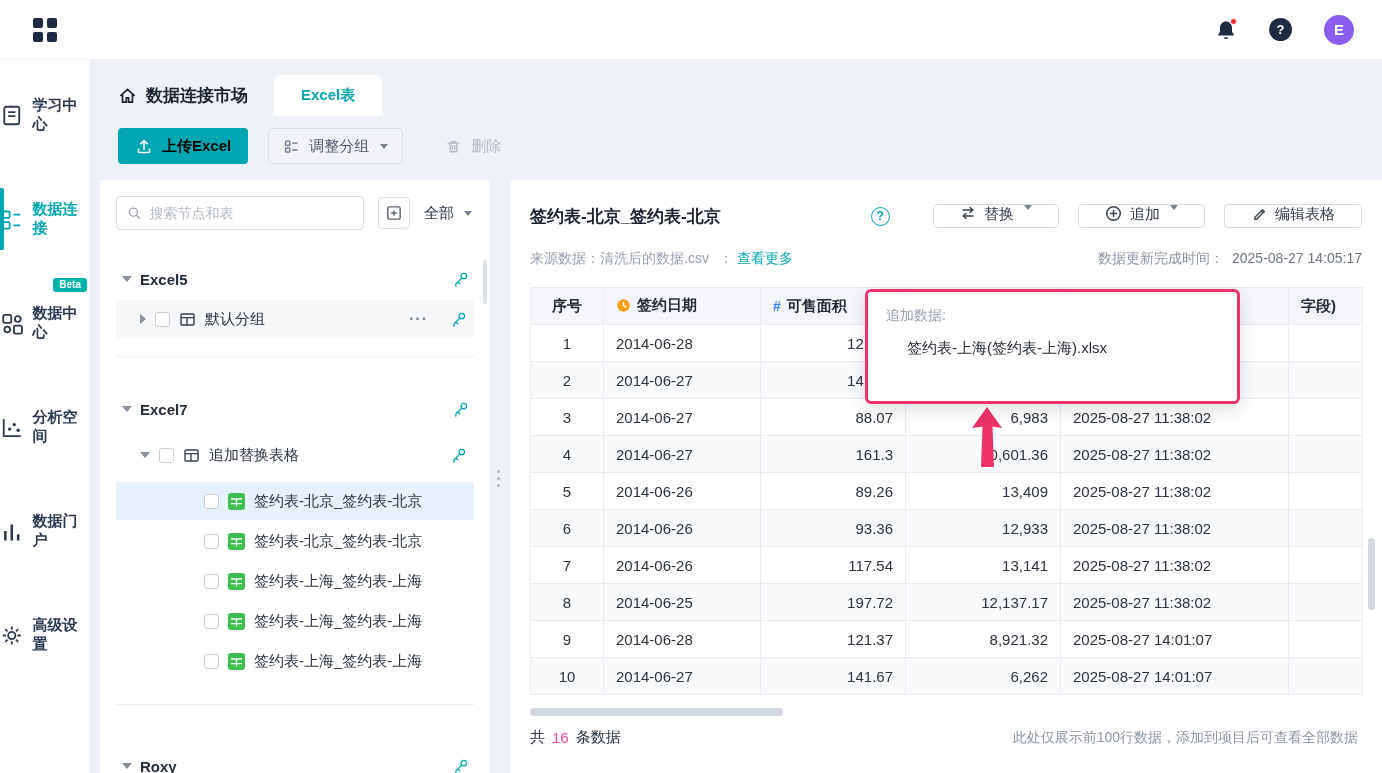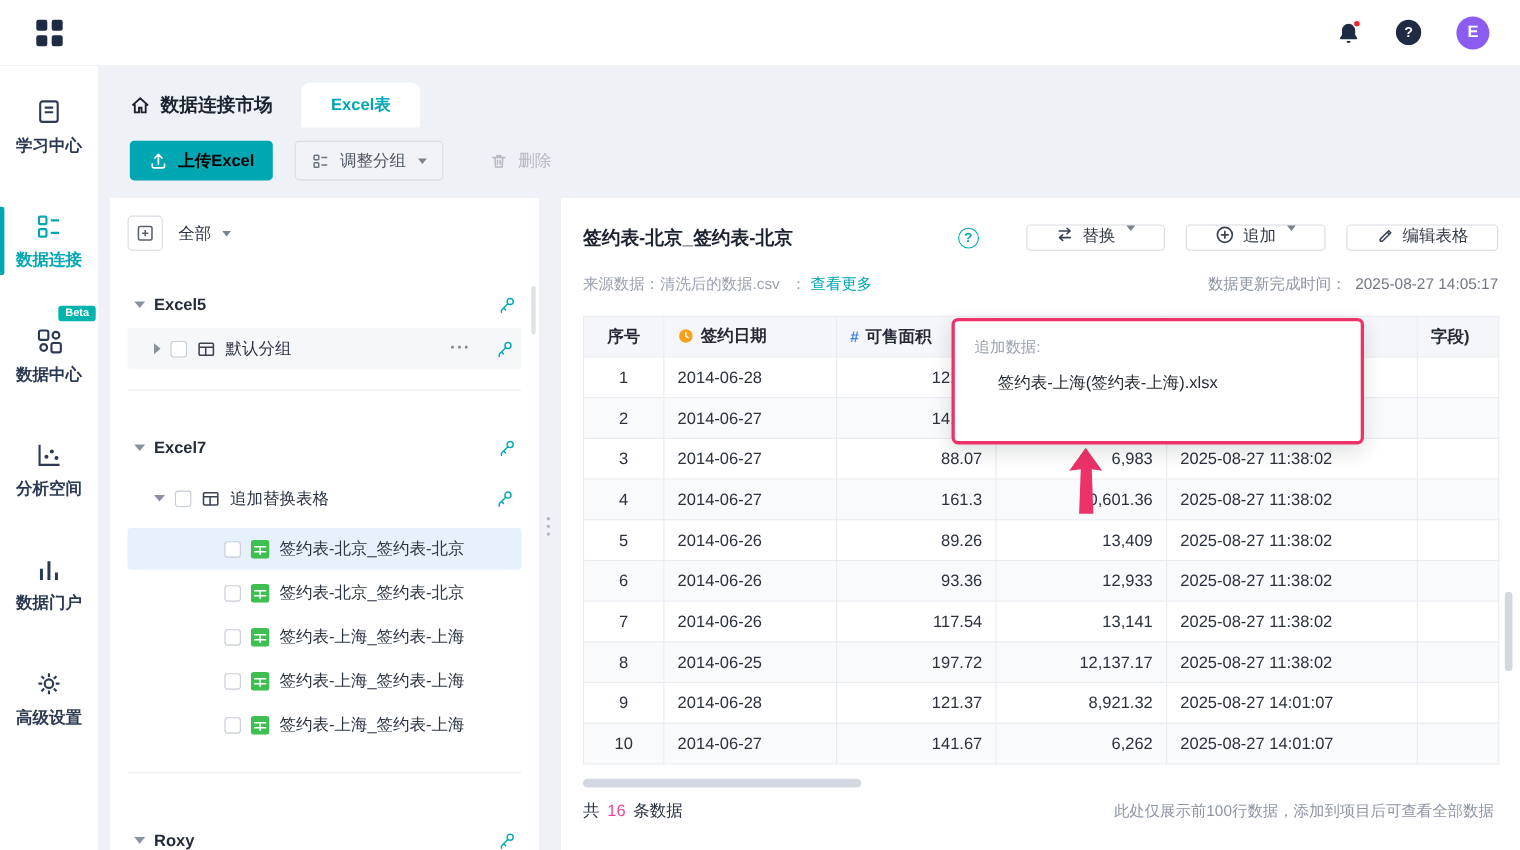--- a/index.html
+++ b/index.html
@@ -11,21 +11,21 @@
   .topbar{height:60px;flex:none;display:flex;align-items:center;background:#fff;border-bottom:1px solid #f0f2f5;padding:0 28px 0 32px}
   .topbar-right{margin-left:auto;display:flex;align-items:center;gap:32px}
   .bell-wrap{position:relative;cursor:pointer}
   .bell-dot{position:absolute;top:-1px;right:0;width:7px;height:7px;border-radius:50%;background:#f5222d;border:1px solid #fff}
   .help-round{width:23px;height:23px;border-radius:50%;background:#1f2b43;color:#fff;font-size:13px;font-weight:700;display:flex;align-items:center;justify-content:center;cursor:pointer}
   .avatar{width:30px;height:30px;border-radius:50%;background:#8a5cf0;color:#fff;font-size:15px;font-weight:700;display:flex;align-items:center;justify-content:center;cursor:pointer}
 
   
   .body-row{flex:1;display:flex;min-height:0}
   .side{width:90px;flex:none;background:#fff;border-right:1px solid #f0f2f5;padding-top:8px}
-  .side-item{position:relative;height:94px;margin-bottom:10px;display:flex;flex-direction:column;align-items:center;justify-content:center;gap:9px;color:#2b3a52;cursor:pointer}
+  .side-item{position:relative;height:94px;margin-bottom:10px;display:flex;flex-direction:row;align-items:center;justify-content:center;gap:9px;color:#2b3a52;cursor:pointer}
   .side-item svg{width:25px;height:25px}
   .side-item .lbl{font-size:15px;font-weight:600}
   .side-item.active{color:#00a7b3}
   .side-item.active::before{content:"";position:absolute;left:0;top:16px;bottom:16px;width:4px;background:#00a7b3;border-radius:0 2px 2px 0}
   .beta{position:absolute;top:2px;right:2px;background:#00b3ad;color:#fff;font-size:10px;font-weight:700;padding:2px 6px;border-radius:3px;line-height:1}
 
   .main{flex:1;background:#eef1f5;padding:15px 0 0 10px;display:flex;flex-direction:column;min-width:0}
   .tabrow{height:41px;flex:none;display:flex;align-items:stretch;padding-left:18px}
   .crumb{display:flex;align-items:center;gap:9px;font-size:17px;font-weight:700;color:#1c2330;cursor:pointer}
   .tab{margin-left:26px;background:#fff;border-radius:8px 8px 0 0;padding:0 27px;display:flex;align-items:center;color:#00a7b3;font-size:15px;font-weight:600;cursor:pointer}
@@ -221,20 +221,27 @@
               <path d="M3.5 6h13M8 6V4.3h4V6M5.8 6l.7 10.2h7l.7-10.2M8.6 9v4.4M11.4 9v4.4"></path>
             </svg>
           <span>删除</span>
         </span>
       </div>
 
       <div class="content">
 
         <div class="tree-panel">
           <div class="search-row">
+            <div class="search-box">
+              <svg width="16" height="16" viewBox="0 0 18 18" fill="none" stroke="#9aa1ad" stroke-width="1.6" stroke-linecap="round">
+                  <circle cx="8" cy="8" r="5"></circle>
+                  <path d="m11.8 11.8 3.7 3.7"></path>
+                </svg>
+              <input type="text" placeholder="搜索节点和表" style="">
+            </div>
             <button class="icon-btn">
               <svg width="18" height="18" viewBox="0 0 19 19" fill="none" stroke="#5a6270" stroke-width="1.5">
                   <rect x="3" y="3" width="13" height="13" rx="1.5"></rect>
                   <path d="M9.5 6.5v6M6.5 9.5h6"></path>
                 </svg>
             </button>
             <div class="filter">
               <span>全部</span>
               <i class="caret-sm"></i>
             </div>

